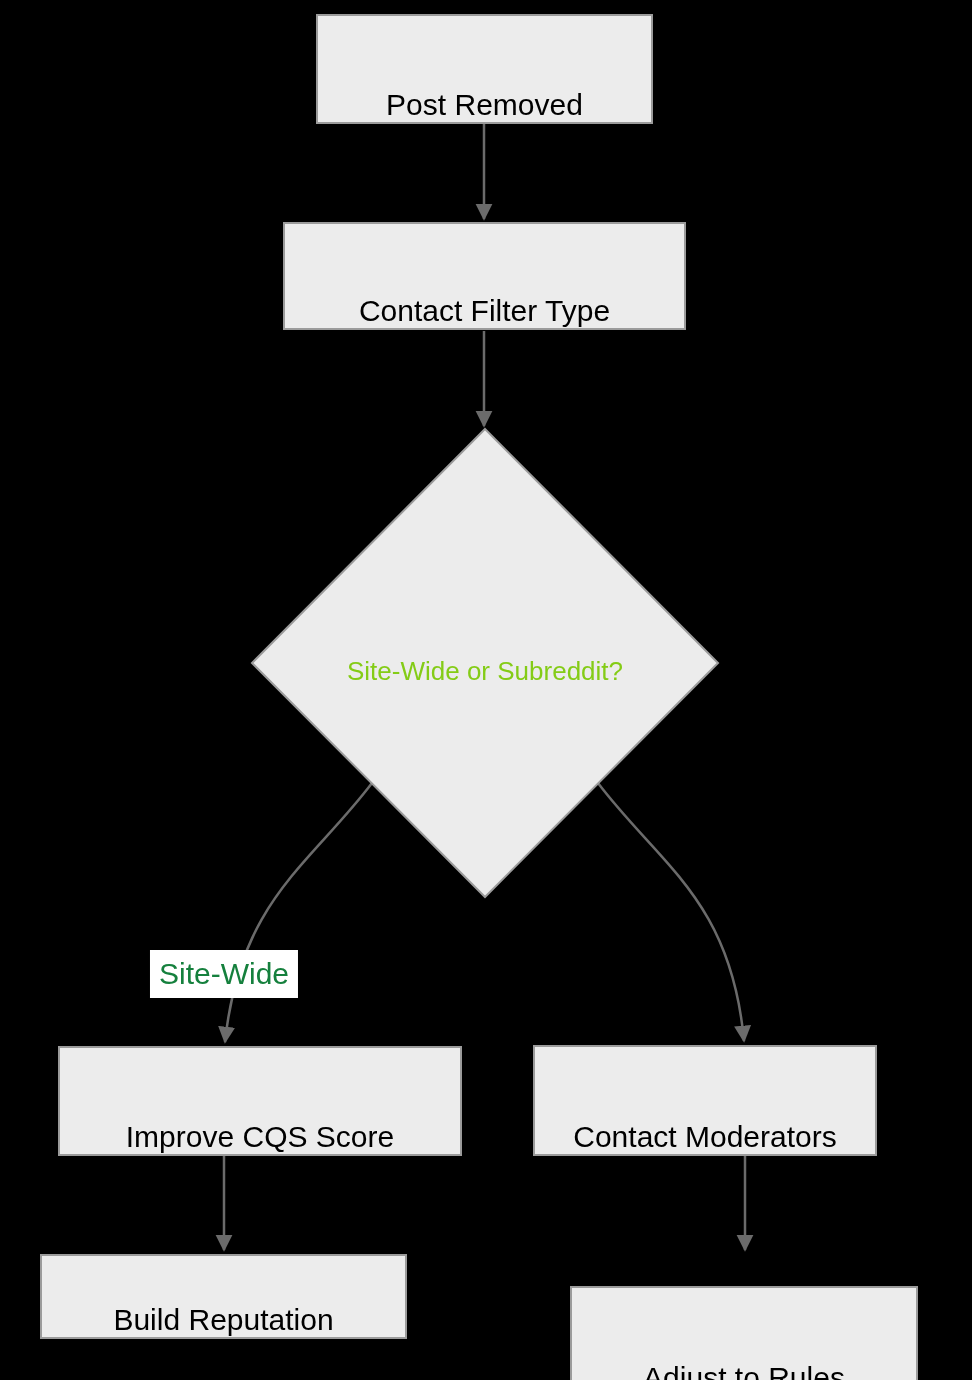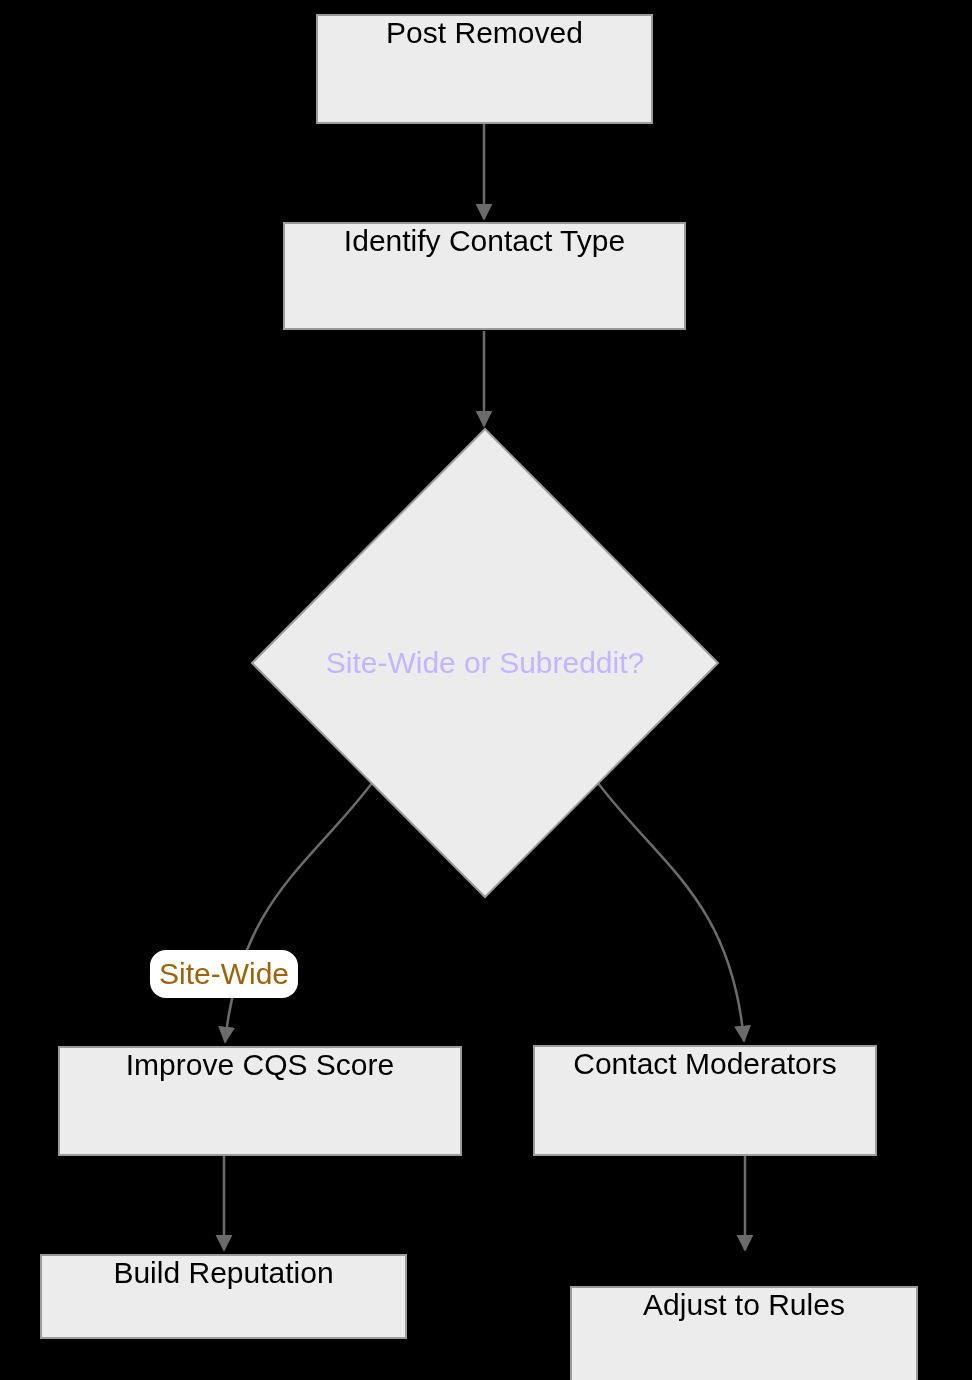--- a/index.html
+++ b/index.html
@@ -29,44 +29,44 @@
     fill: #ececec;
     stroke: #9b9b9b;
     stroke-width: 2;
   }
   .node {
     position: absolute;
     box-sizing: border-box;
     background: #ececec;
     border: 2px solid #9b9b9b;
     display: flex;
-    align-items: flex-start;
+    align-items: flex-end;
     justify-content: center;
     color: #000000;
     font-size: 30px;
     text-align: center;
     white-space: nowrap;
   }
   .diamond-label {
     position: absolute;
     transform: translate(-50%, -50%);
-    color: #c4b5fd;
-    font-size: 30px;
+    color: #84cc16;
+    font-size: 26px;
     white-space: nowrap;
+    margin-top: 8px;
   }
   .edge-label {
     position: absolute;
     transform: translate(-50%, -50%);
     background: #ffffff;
-    color: #a16207;
+    color: #15803d;
     font-size: 30px;
     line-height: 46px;
     padding: 1px 9px;
     white-space: nowrap;
-    border-radius: 16px;
   }
 </style>
 </head>
 <body>
 
 <div class="canvas">
 
   <svg class="edges" width="972" height="1380" viewBox="0 0 972 1380">
     <defs>
       <marker id="arrow" viewBox="0 0 10 10" refX="9" refY="5" markerWidth="17" markerHeight="20" markerUnits="userSpaceOnUse" orient="auto-start-reverse">
@@ -82,21 +82,21 @@
     <path class="edge" d="M 745 1156 L 745 1250" marker-end="url(#arrow)"></path>
 
     <polygon class="diamond-shape" points="485,429 718,663 485,897 252,663"></polygon>
   </svg>
 
   <div class="node" style="left:316px; top:14px; width:337px; height:110px;">
     <span>Post Removed</span>
   </div>
 
   <div class="node" style="left:283px; top:222px; width:403px; height:108px;">
-    <span>Identify Contact Type</span>
+    <span>Contact Filter Type</span>
   </div>
 
   <div class="diamond-label" style="left:485px; top:663px;">Site-Wide or Subreddit?</div>
 
   <div class="edge-label" style="left:224px; top:974px;">Site-Wide</div>
 
 
   <div class="node" style="left:16px; top:1046px; width:404px; height:110px;margin-left:42px;">
     <span>Improve CQS Score</span>
   </div>

